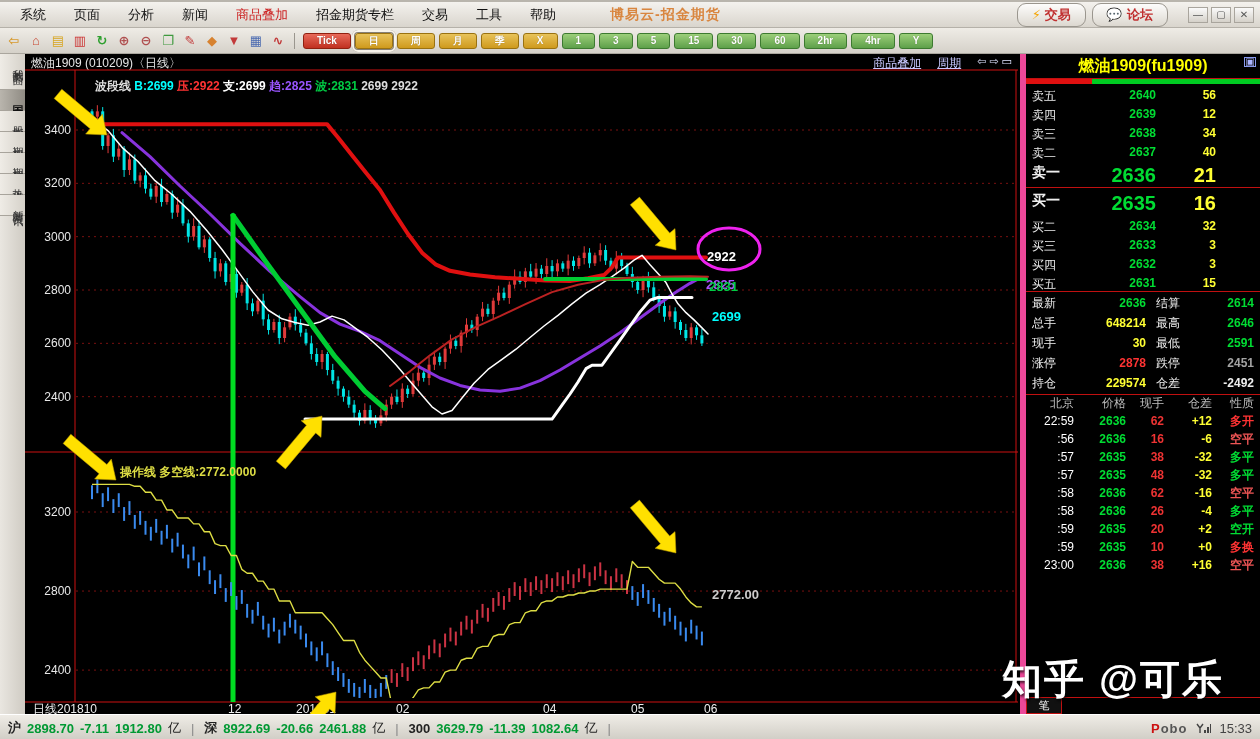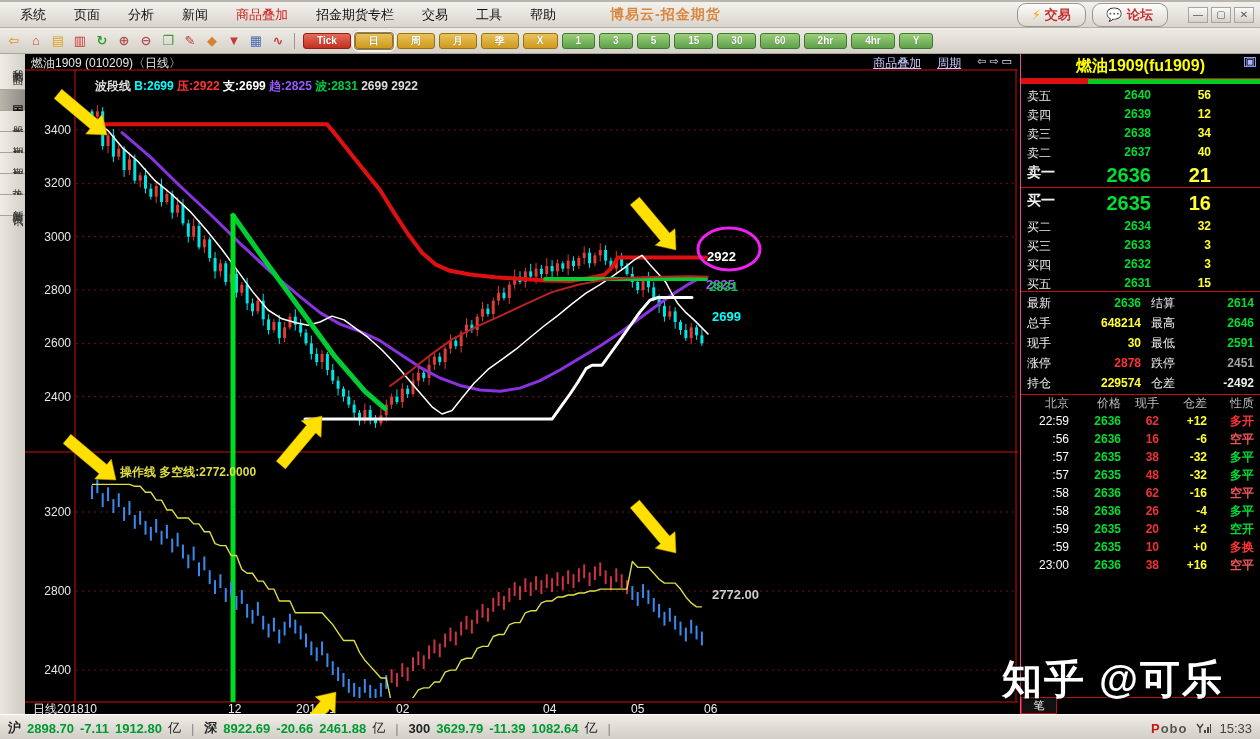--- a/index.html
+++ b/index.html
@@ -28,21 +28,21 @@
   .side{width:25px;background:linear-gradient(90deg,#e9e6e0,#cfcbc3);display:flex;flex-direction:column;align-items:center;font-size:11px;color:#333;}
   .side-tab{writing-mode:vertical-rl;text-orientation:upright;padding:6px 0;letter-spacing:2px;border-bottom:1px solid #a8a49c;width:100%;text-align:center;background:linear-gradient(90deg,#efece6,#d5d1c9);}
   .side-tab.active{background:linear-gradient(90deg,#b9b5ad,#8f8b83);color:#111;font-weight:bold;}
   .chart-area{position:relative;width:995px;height:660px;background:#000;}
   .chart-hdr{position:absolute;left:0;top:0;width:100%;height:16px;color:#e7e7e7;font-size:12px;}
   .hdr-right{position:absolute;top:1px;right:8px;display:flex;gap:16px;color:#c8c8ff;font-size:12px;}
   .hdr-link{text-decoration:underline;}
   .hdr-icons{display:flex;gap:3px;color:#dfe3ff;font-size:11px;}
   .watermark{position:absolute;left:1002px;top:650px;z-index:60;color:#fff;font-size:40px;font-weight:bold;letter-spacing:2px;text-shadow:1px 2px 3px #000c;white-space:nowrap;}
   
-  .panel{width:240px;background:#000;color:#eee;font-size:12px;display:flex;flex-direction:column;border-left:1px solid #ec4899;}
+  .panel{width:240px;background:#000;color:#eee;font-size:12px;display:flex;flex-direction:column;border-left:6px solid #ec4899;}
   .p-title{height:24px;display:flex;align-items:center;justify-content:center;color:#ffff00;font-size:16px;font-weight:bold;position:relative;}
   .p-title .mini{position:absolute;right:4px;top:3px;color:#aab4ff;font-size:10px;border:1px solid #8899ee;width:12px;height:10px;line-height:8px;text-align:center;}
   .rg-bar{height:5px;display:flex;}
   .rg-bar .r{background:#e01010;}
   .rg-bar .g{background:#00cc22;}
   .book-row{display:flex;height:19px;padding:4px 6px;}
   .book-row.big{height:27px;font-size:20px;font-weight:bold;}
   .book-label{width:44px;color:#eee;}
   .book-row.big .book-label{font-size:14px;}
   .book-price{width:80px;text-align:right;color:#00dd33;font-weight:bold;}

